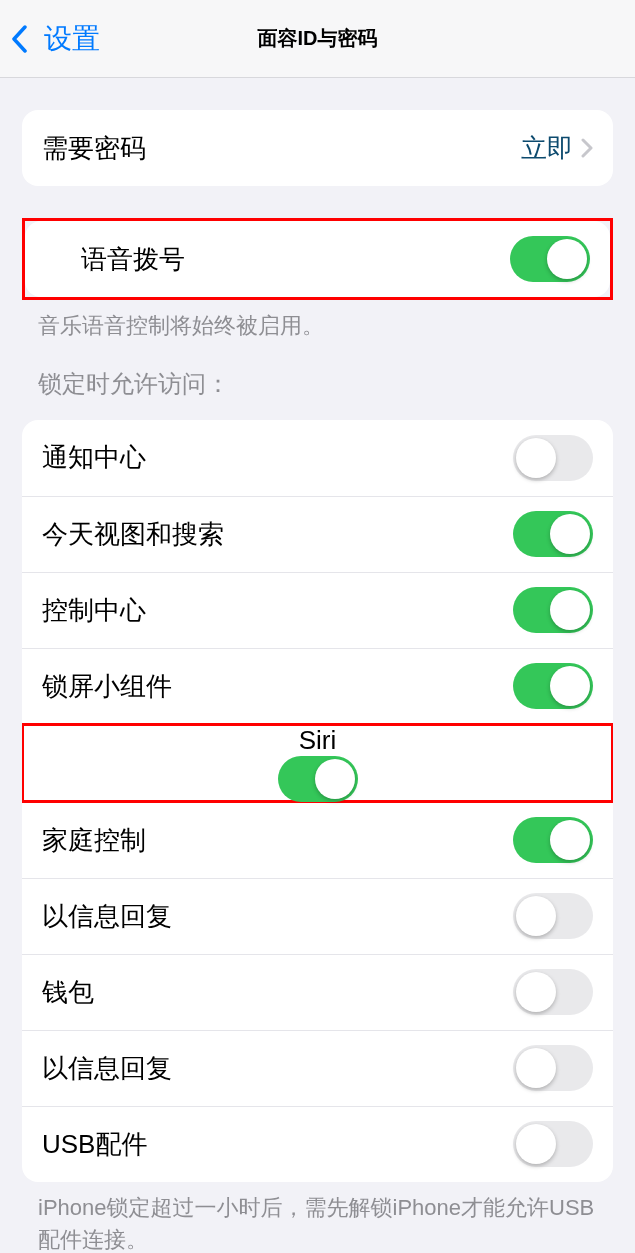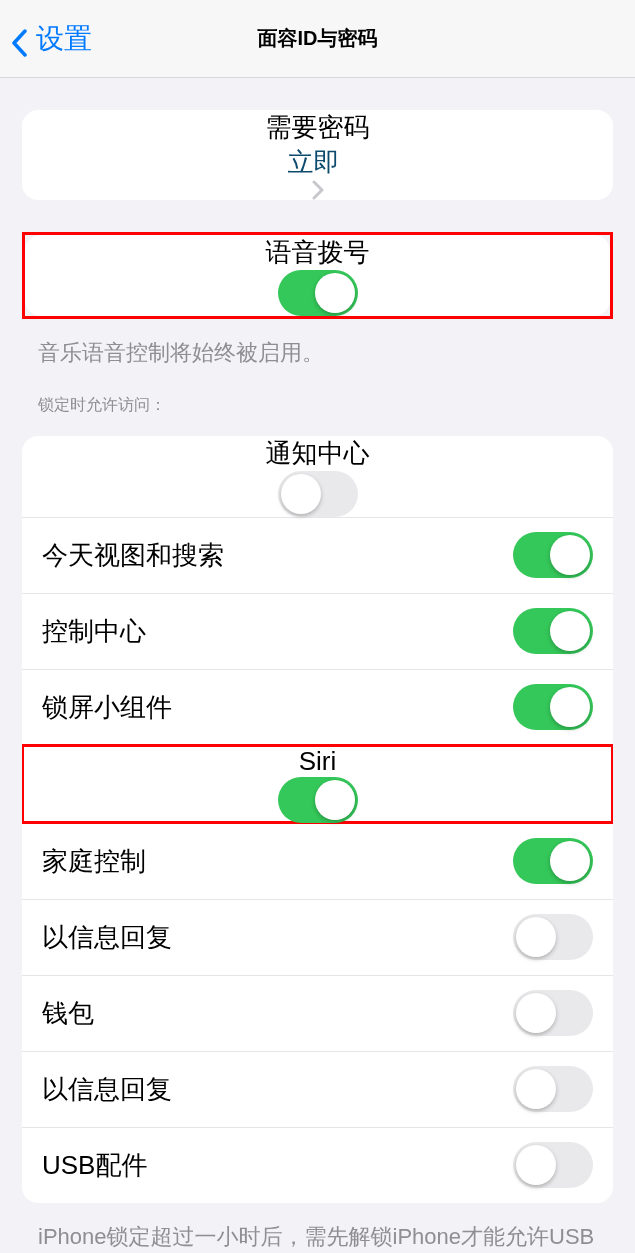--- a/index.html
+++ b/index.html
@@ -17,25 +17,26 @@
     border-bottom: 1px solid #d8d8dc;
     display: flex;
     align-items: center;
   }
   .back-btn {
     position: absolute;
     left: 10px;
     top: 50%;
     transform: translateY(-50%);
     display: flex;
-    align-items: flex-end;
+    align-items: center;
     color: #007aff;
     font-size: 28px;
     font-weight: 400;
     cursor: pointer;
+    gap: 8px;
   }
   .back-chevron {
     width: 18px; height: 30px;
     margin-right: 8px;
     display: inline-flex;
     align-items: center;
     justify-content: center;
   }
   .back-chevron svg { display:block; }
   .header-title {
@@ -54,34 +55,34 @@
     overflow: hidden;
   }
   .row {
     display: flex;
     align-items: center;
     padding: 0 20px;
     min-height: 76px;
     border-top: 1px solid #e5e5ea;
     font-size: 26px;
   }
-  .group .row:first-child { border-top: none; flex-direction: column; }
+  .group .row:first-child { border-top: none; }
   .row .label { flex: 1; }
   .row .value { color: #0c4a6e; font-size: 26px; margin-right: 8px; }
   .row .chevron svg { display:block; }
 
   .footer-text {
     color: #8e8e93;
     font-size: 22px;
-    padding: 18px 30px 0 38px;
+    padding: 10px 30px 0 38px;
     line-height: 1.45;
   }
   .header-text {
     color: #8e8e93;
-    font-size: 16px;
+    font-size: 24px;
     padding: 26px 42px 8px 38px;
   }
 
   .toggle {
     position: relative;
     width: 80px; height: 46px;
     border-radius: 23px;
     background: #e9e9eb;
     flex-shrink: 0;
   }
@@ -96,21 +97,21 @@
   }
   .toggle.on .knob { right: 3px; }
   .toggle.off .knob { left: 3px; }
 
   .highlight-box {
     border: 3px solid #ff0000;
     margin: 0 22px;
     border-radius: 0;
   }
   .highlight-box .group { margin: 0; border-radius: 0; }
-  .highlight-box.rounded .group { border-radius: 16px; }
+  .highlight-box.rounded .group { border-radius: 16px; padding-left: 36px; }
   .highlight-voice { margin-top: 32px; }
 
   .siri-highlight {
     outline: 3px solid #ff0000;
     outline-offset: -2px;
     flex-direction: column;
   }
 </style>
 </head>
 <body>

